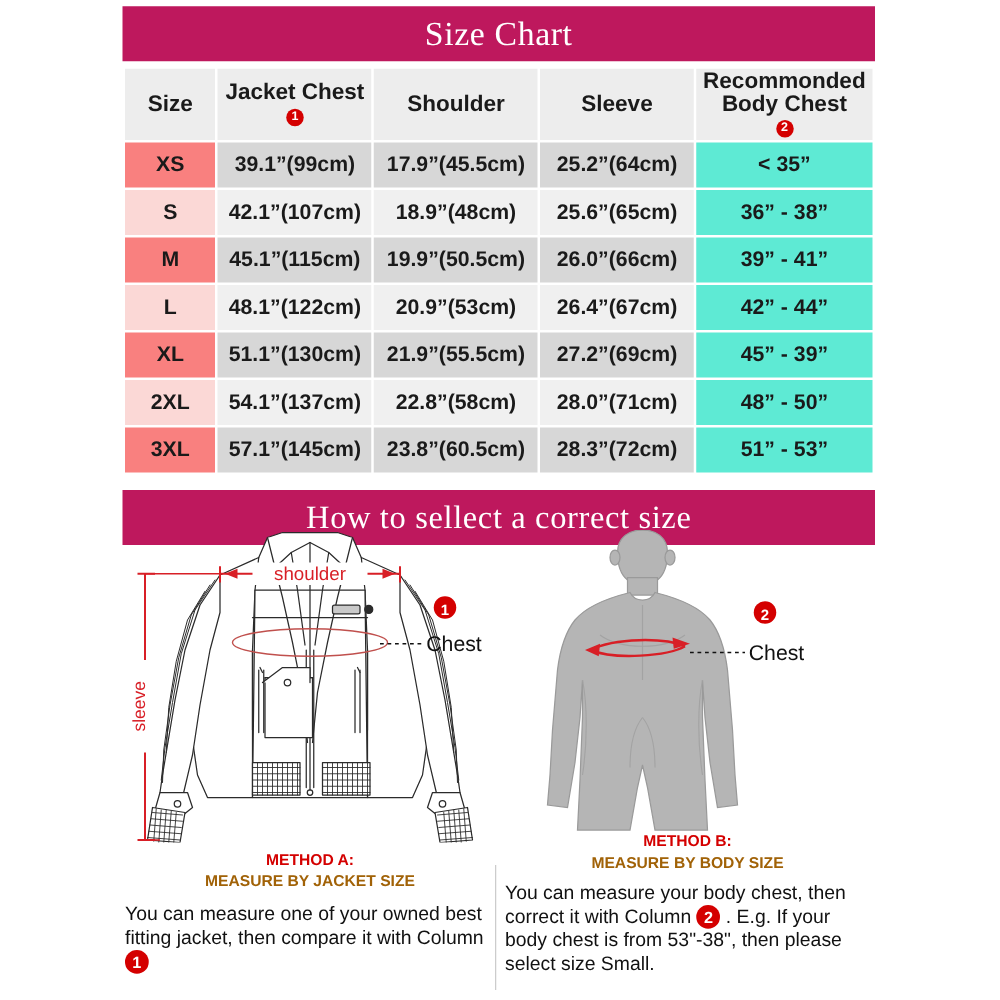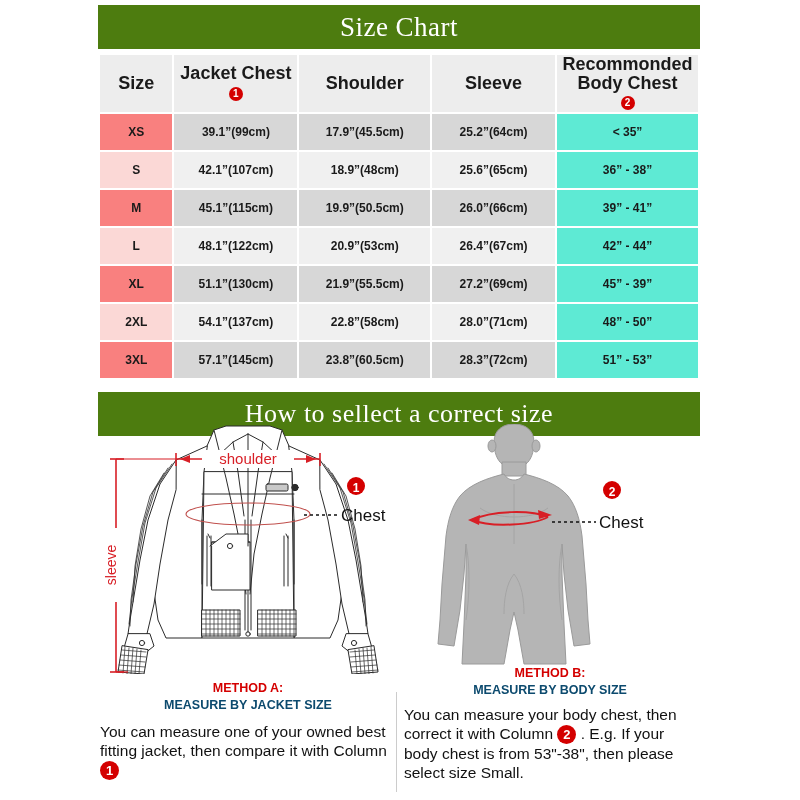--- a/index.html
+++ b/index.html
@@ -8,21 +8,21 @@
     background:#ffffff;
     font-family:"Liberation Sans", sans-serif;
     overflow:hidden;
   }
   .page{position:relative;width:800px;height:800px;}
 
   
   .banner{
     position:absolute;
     left:98px;width:602px;
-    background:#4d7c0f;
+    background:#be185d;
     color:#ffffff;
     font-family:"Liberation Serif", serif;
     font-size:27px;
     text-align:center;
     line-height:44px;
     letter-spacing:.5px;
   }
   #title-banner{top:5px;height:44px;}
   #howto-banner{top:392px;height:44px;font-size:26px;}
 
@@ -42,21 +42,21 @@
     color:#1a1a1a;
   }
   .table th{
     height:52px;
     background:#ededed;
     font-size:18px;
     line-height:1.05;
   }
   .table td{
     height:36px;
-    font-size:12px;
+    font-size:17px;
   }
   .col-size{width:72px;}
   .col-jc{width:122px;}
   .col-sh{width:130px;}
   .col-sl{width:122px;}
   .col-rb{width:140px;}
 
   .hdr-two{font-size:15px;}
   .hdr-inner{display:block;}
 
@@ -90,21 +90,21 @@
 
   
   .method-cap{
     position:absolute;
     text-align:center;
     font-size:12.5px;
     font-weight:bold;
     line-height:17px;
   }
   .method-cap .ma{color:#d40000;display:block;}
-  .method-cap .mb{color:#0c4a6e;display:block;}
+  .method-cap .mb{color:#a16207;display:block;}
 
   #cap-a{left:98px;top:680px;width:300px;}
   #cap-b{left:400px;top:665px;width:300px;}
 
   
   .para{
     position:absolute;
     font-size:15.5px;
     color:#111111;
     line-height:19px;

